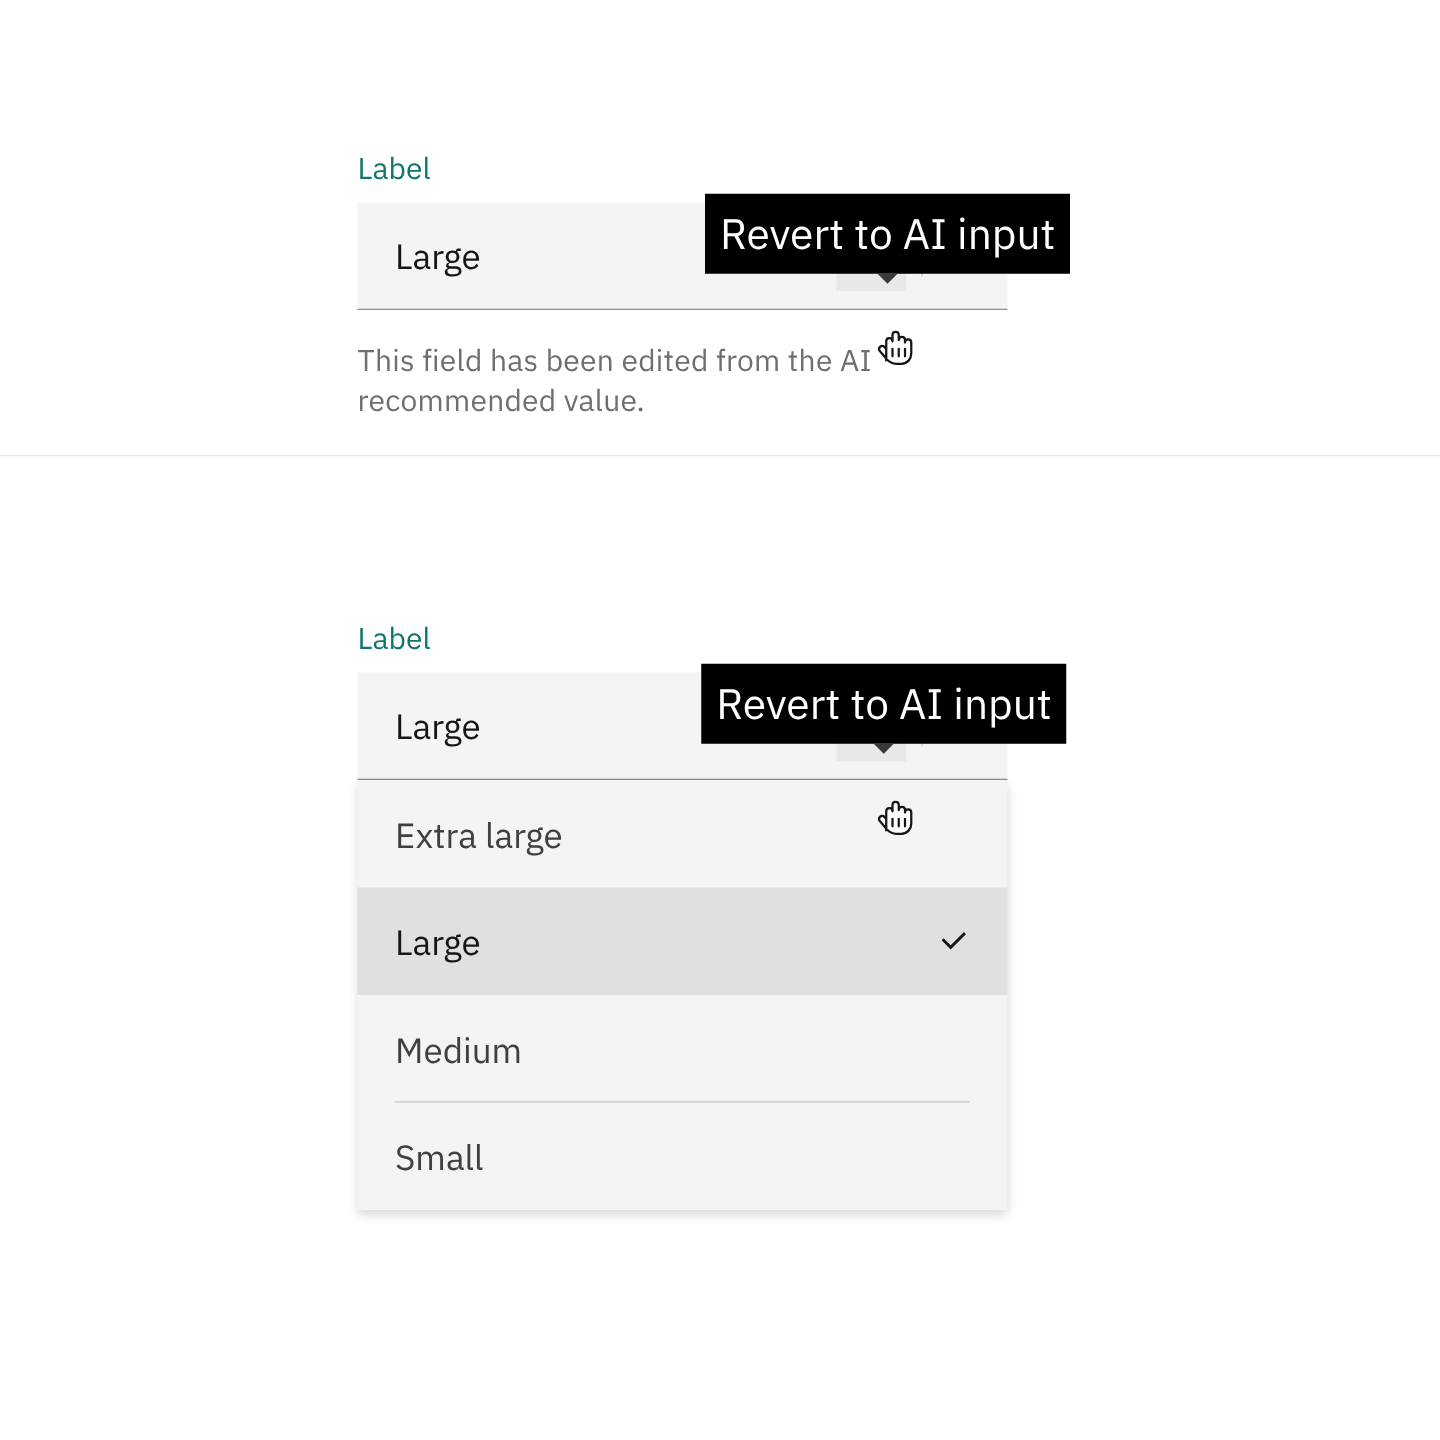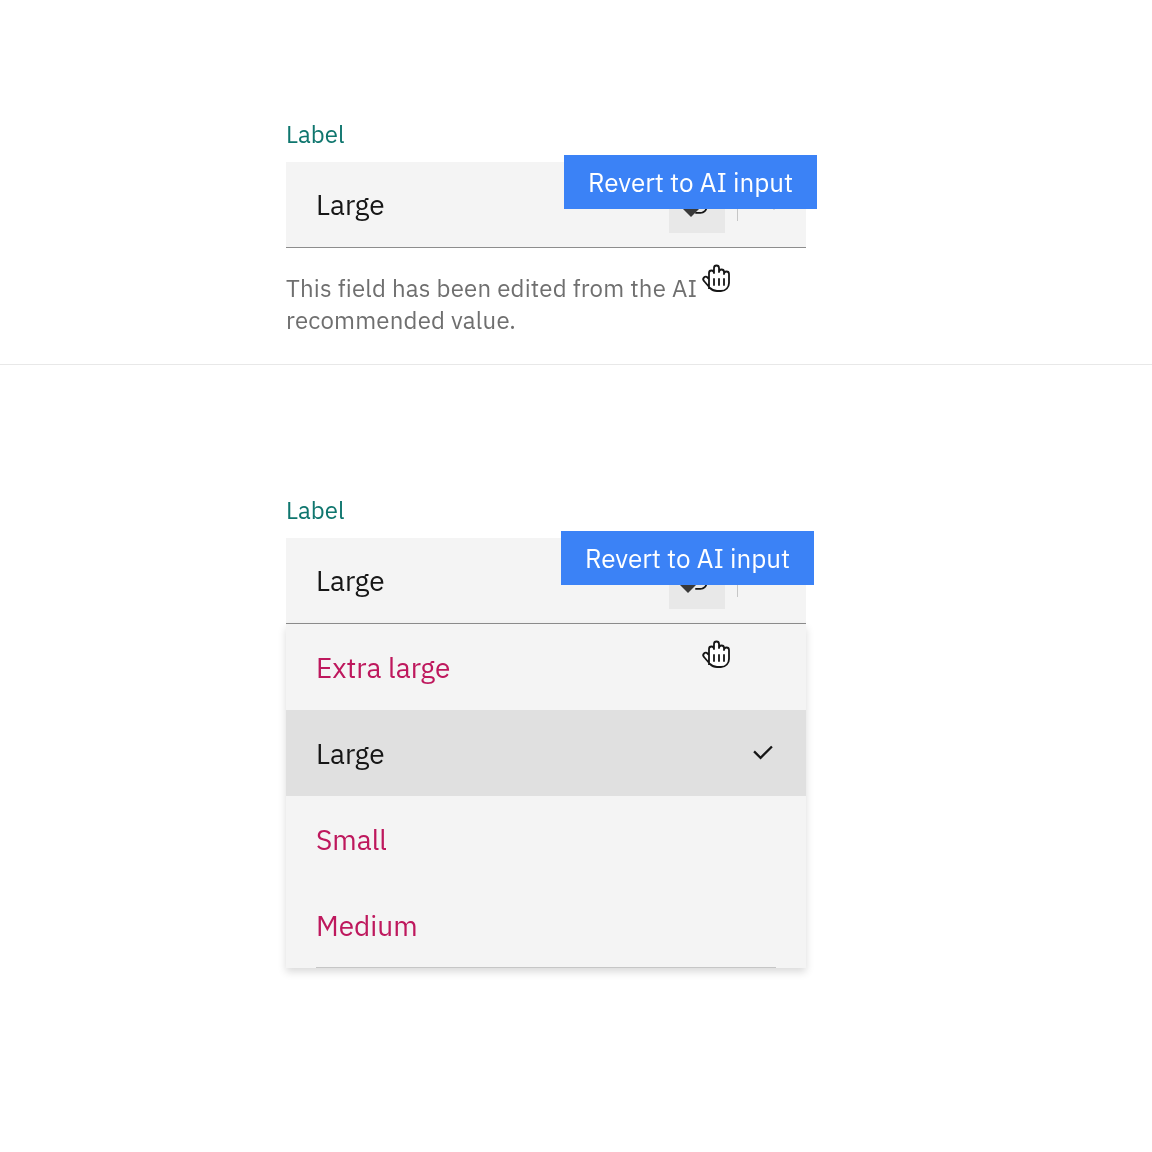--- a/index.html
+++ b/index.html
@@ -78,24 +78,24 @@
       font-size: 24px;
       color: #6f6f6f;
       margin-top: 24px;
       line-height: 1.35;
       font-weight: 400;
       letter-spacing: 0.2px;
     }
     
     .tooltip {
       position: absolute;
-      background: #3b82f6;
+      background: #000000;
       color: #ffffff;
-      font-size: 26px;
-      padding: 10px 24px;
+      font-size: 34px;
+      padding: 10px 12px;
       white-space: nowrap;
       z-index: 10;
       font-weight: 400;
     }
     
     .tooltip::after {
       content: '';
       position: absolute;
       bottom: -8px;
       left: 50%;
@@ -126,21 +126,21 @@
       box-shadow: 0 4px 8px rgba(0,0,0,0.15);
       z-index: 5;
     }
     
     .dropdown-option {
       height: 86px;
       display: flex;
       align-items: center;
       padding: 0 30px;
       font-size: 28px;
-      color: #be185d;
+      color: #404040;
       cursor: pointer;
       position: relative;
     }
     
     .dropdown-option.selected {
       background: #e0e0e0;
       color: #161616;
     }
     
     .dropdown-option .checkmark {
@@ -249,21 +249,21 @@
         <span>Extra large</span>
       </div>
       <div class="dropdown-option selected">
         <span>Large</span>
         <span class="checkmark">
           <svg width="26" height="26" viewBox="0 0 16 16" fill="none">
             <path d="M6.5 12L2 7.5l1-1L6.5 10 13 3.5l1 1z" fill="#161616"></path>
           </svg>
         </span>
       </div>
+      <div class="dropdown-option has-divider">
+        <span>Medium</span>
+      </div>
       <div class="dropdown-option">
         <span>Small</span>
-      </div>
-      <div class="dropdown-option has-divider">
-        <span>Medium</span>
       </div>
     </div>
   </div>
 </div>
 
 </body></html>

